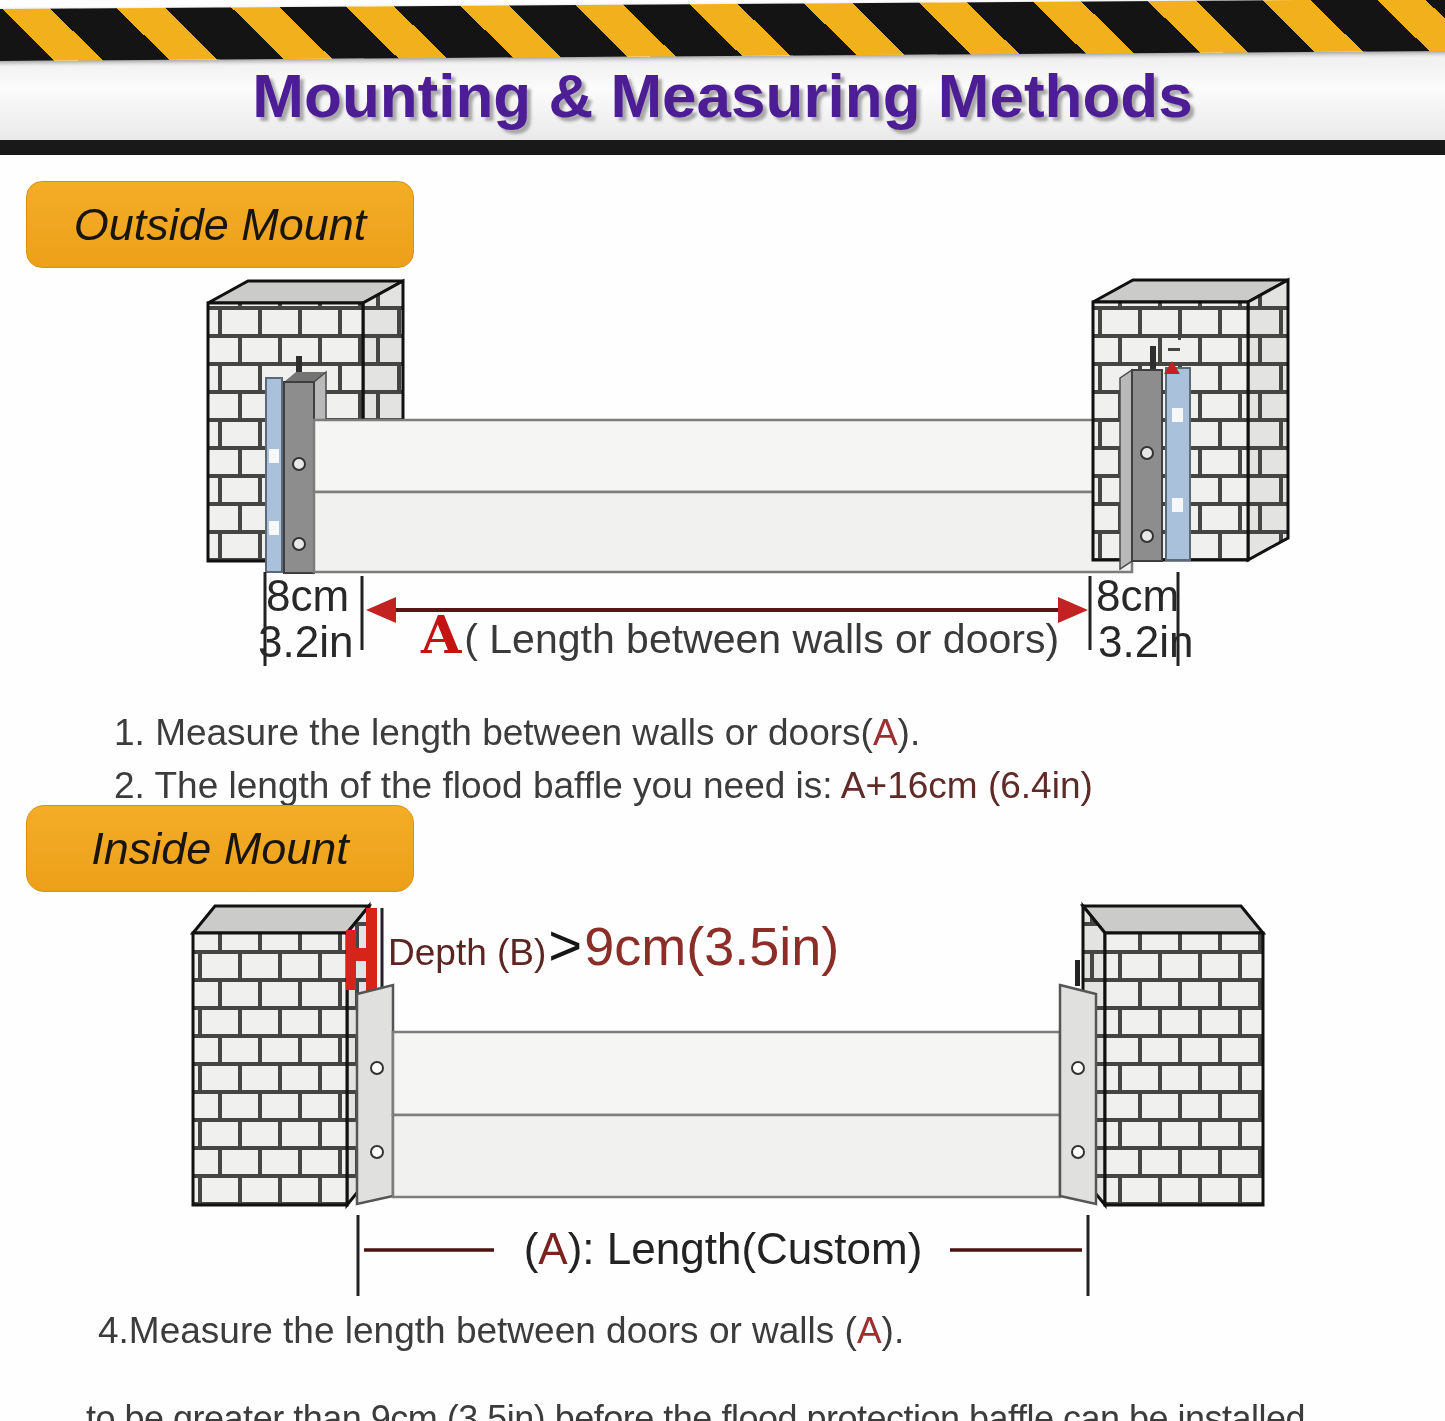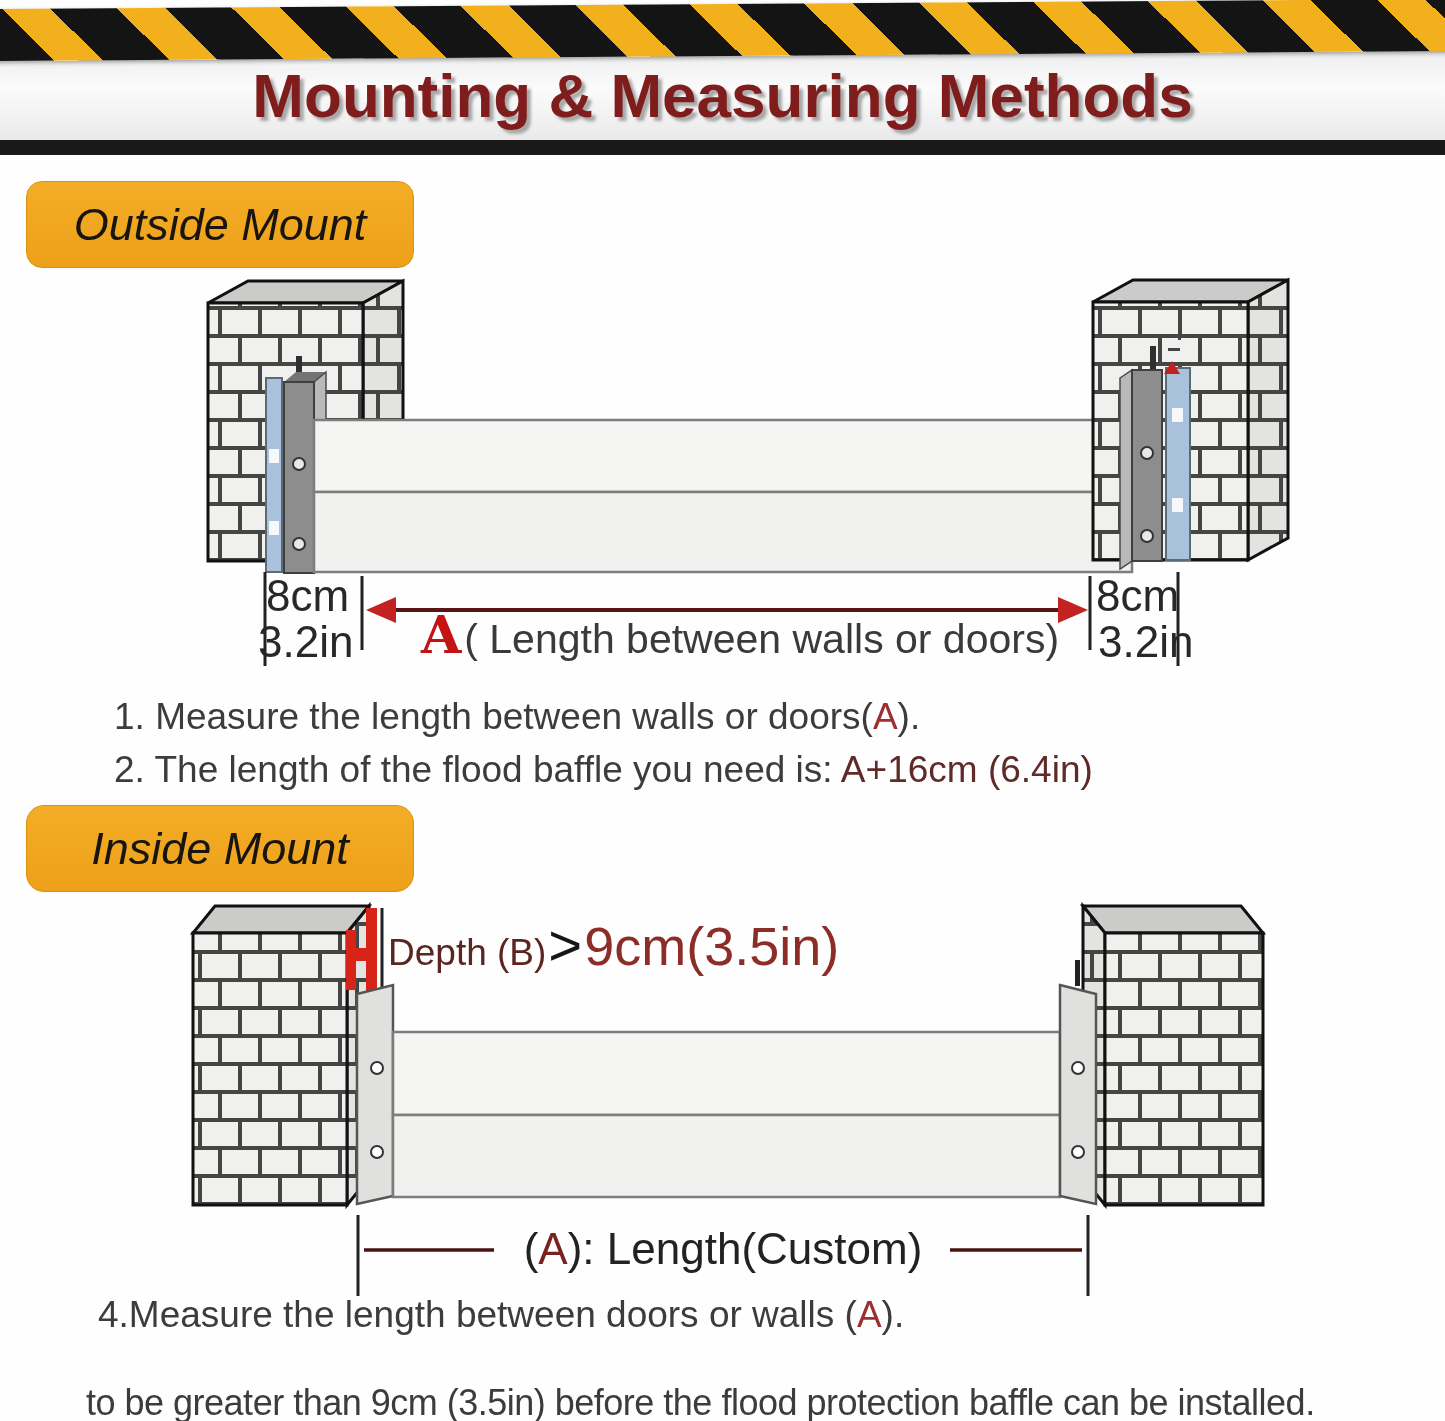--- a/index.html
+++ b/index.html
@@ -13,21 +13,21 @@
     background:linear-gradient(180deg,#ececec,#fbfbfb 45%,#e9e9e9);
   }
   .hazard{
     position:absolute;left:-12px;top:4px;width:1470px;height:52px;
     background:repeating-linear-gradient(45deg,#141414 0 47px,#f2b01d 47px 81px);
     transform:rotate(-0.4deg);
     box-shadow:0 2px 4px rgba(0,0,0,0.35);
   }
   .title{
     position:absolute;left:0;top:60px;width:1445px;text-align:center;
-    font-size:62px;font-weight:bold;letter-spacing:0px;color:#7f1d1d;
+    font-size:62px;font-weight:bold;letter-spacing:0px;color:#4c1d95;
     text-shadow:4px 4px 3px #a8a8a8;
     white-space:nowrap;
   }
   .black-bar{
     position:absolute;left:0;top:140px;width:1445px;height:15px;background:#191919;
   }
   
   .badge{
     position:absolute;left:26px;width:386px;height:85px;border-radius:16px;
     background:linear-gradient(180deg,#f4ad26,#eda01a);
@@ -42,21 +42,21 @@
   
   .dim{position:absolute;font-size:44px;color:#282828;line-height:1;white-space:nowrap;}
   .arrow-label{
     position:absolute;left:420px;top:604px;width:640px;text-align:center;
     font-size:41px;color:#3a3a3a;white-space:nowrap;
   }
   .arrow-label .bigA{
     font-family:"DejaVu Serif",serif;font-weight:bold;font-size:52px;color:#c31313;
     padding-right:3px;
   }
-  .step{position:absolute;font-size:37px;color:#3c3c3c;line-height:1.25;white-space:nowrap;}
+  .step{position:absolute;font-size:37px;color:#3c3c3c;line-height:1.25;white-space:nowrap;margin-top:16px;}
   .accentA{color:#9c3030;}
   .maroon{color:#5f2b28;}
   .depth-label{
     position:absolute;left:388px;top:911px;display:flex;align-items:baseline;white-space:nowrap;
   }
   .depth-pre{font-size:37px;color:#5c2522;}
   .depth-gt{font-size:58px;color:#161616;margin:0 2px;}
   .depth-val{font-size:54px;color:#8c2d28;}
   .len-label{
     position:absolute;left:500px;top:1224px;width:446px;text-align:center;

